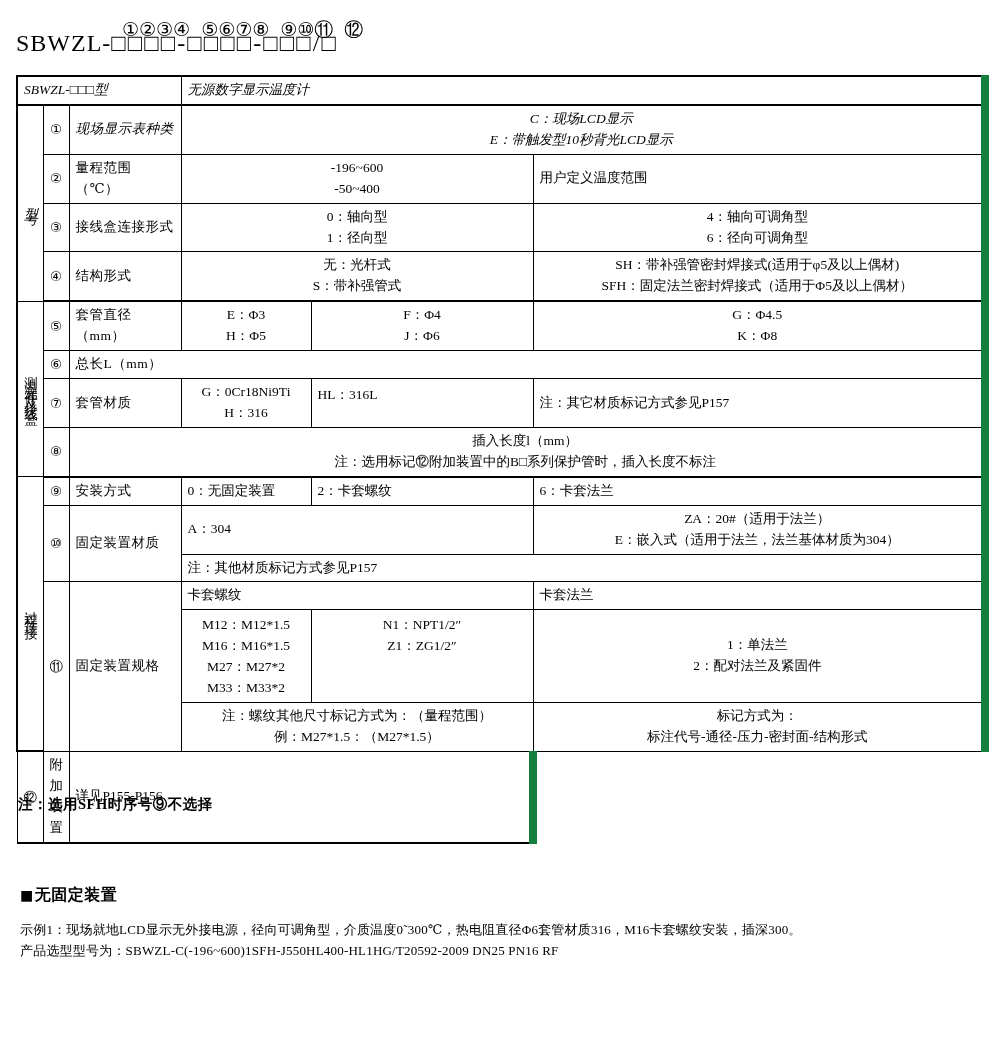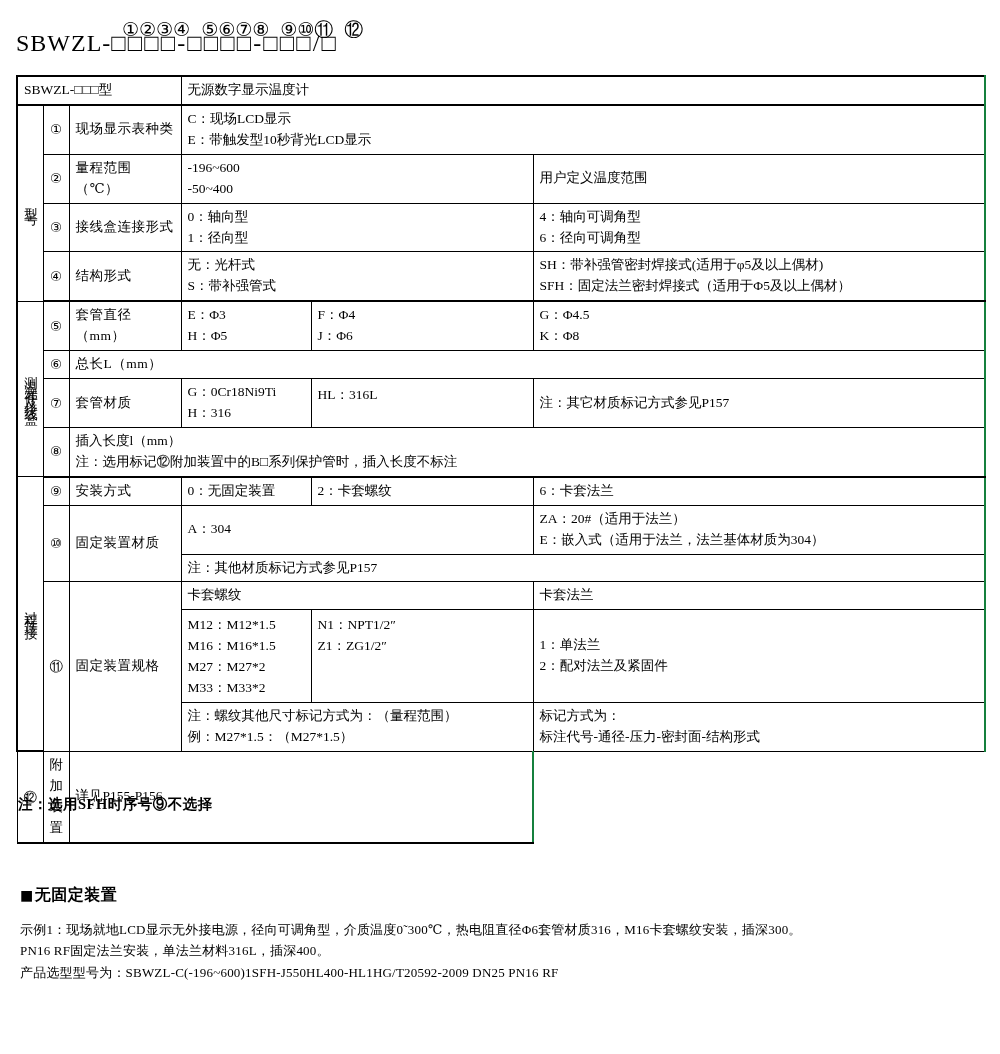--- a/index.html
+++ b/index.html
@@ -60,24 +60,24 @@
     table-layout: fixed;
     font-size: 13.5px;
   }
   table.spec td {
     border: 1px solid #000000;
     padding: 3px 6px;
     vertical-align: middle;
     line-height: 1.55;
     font-size: 13.5px;
   }
-  table.spec td.thick-top { border-top: 2px solid #000; }
+  table.spec td.thick-top { border-top: 2px solid #000; font-style: italic; }
   table.spec td.thick-bottom { border-bottom: 2px solid #000; }
   table.spec td.thick-left { border-left: 2px solid #000; }
-  table.spec td.thick-right { border-right: 2px solid #15803d; }
+  table.spec td.thick-right { border-right: 8px solid #15803d; }
 
   td.grp-label {
     width: 26px;
     text-align: center;
     padding: 2px 1px;
     font-size: 13.5px;
   }
   td.grp-label .vert {
     writing-mode: vertical-rl;
     text-orientation: upright;
@@ -91,21 +91,21 @@
     padding: 2px 0;
     font-family: "DejaVu Sans", sans-serif;
     font-size: 14px;
   }
   td.item-name {
     width: 112px;
     padding-left: 7px;
     letter-spacing: 0.5px;
   }
   td.cell { padding-left: 7px; }
-  .two-lines > div { white-space: nowrap; }
+  .two-lines > div { white-space: nowrap; text-align: center; }
   .ctr { text-align: left; }
 
   
   #table-note {
     position: absolute;
     left: 18px;
     top: 795px;
     font-size: 14.5px;
     letter-spacing: 0.5px;
     font-weight: bold;
@@ -314,15 +314,14 @@
     <td class="cell thick-bottom thick-right" colspan="3">详见P155-P156</td>
   </tr>
 </tbody>
   </table>
 
 <div id="table-note">注：选用SFH时序号⑨不选择</div>
 
 <div id="examples">
   <div id="examples-title"><span class="sq">■</span><span>无固定装置</span></div>
   <div class="ex-line">示例1：现场就地LCD显示无外接电源，径向可调角型，介质温度0˜300℃，热电阻直径Φ6套管材质316，M16卡套螺纹安装，插深300。</div>
-  <div class="ex-line">PN16 RF固定法兰安装，单法兰材料316L，插深400。</div>
   <div class="ex-line">产品选型型号为：SBWZL-C(-196~600)1SFH-J550HL400-HL1HG/T20592-2009 DN25 PN16 RF</div>
 </div>
 
 </body></html>

